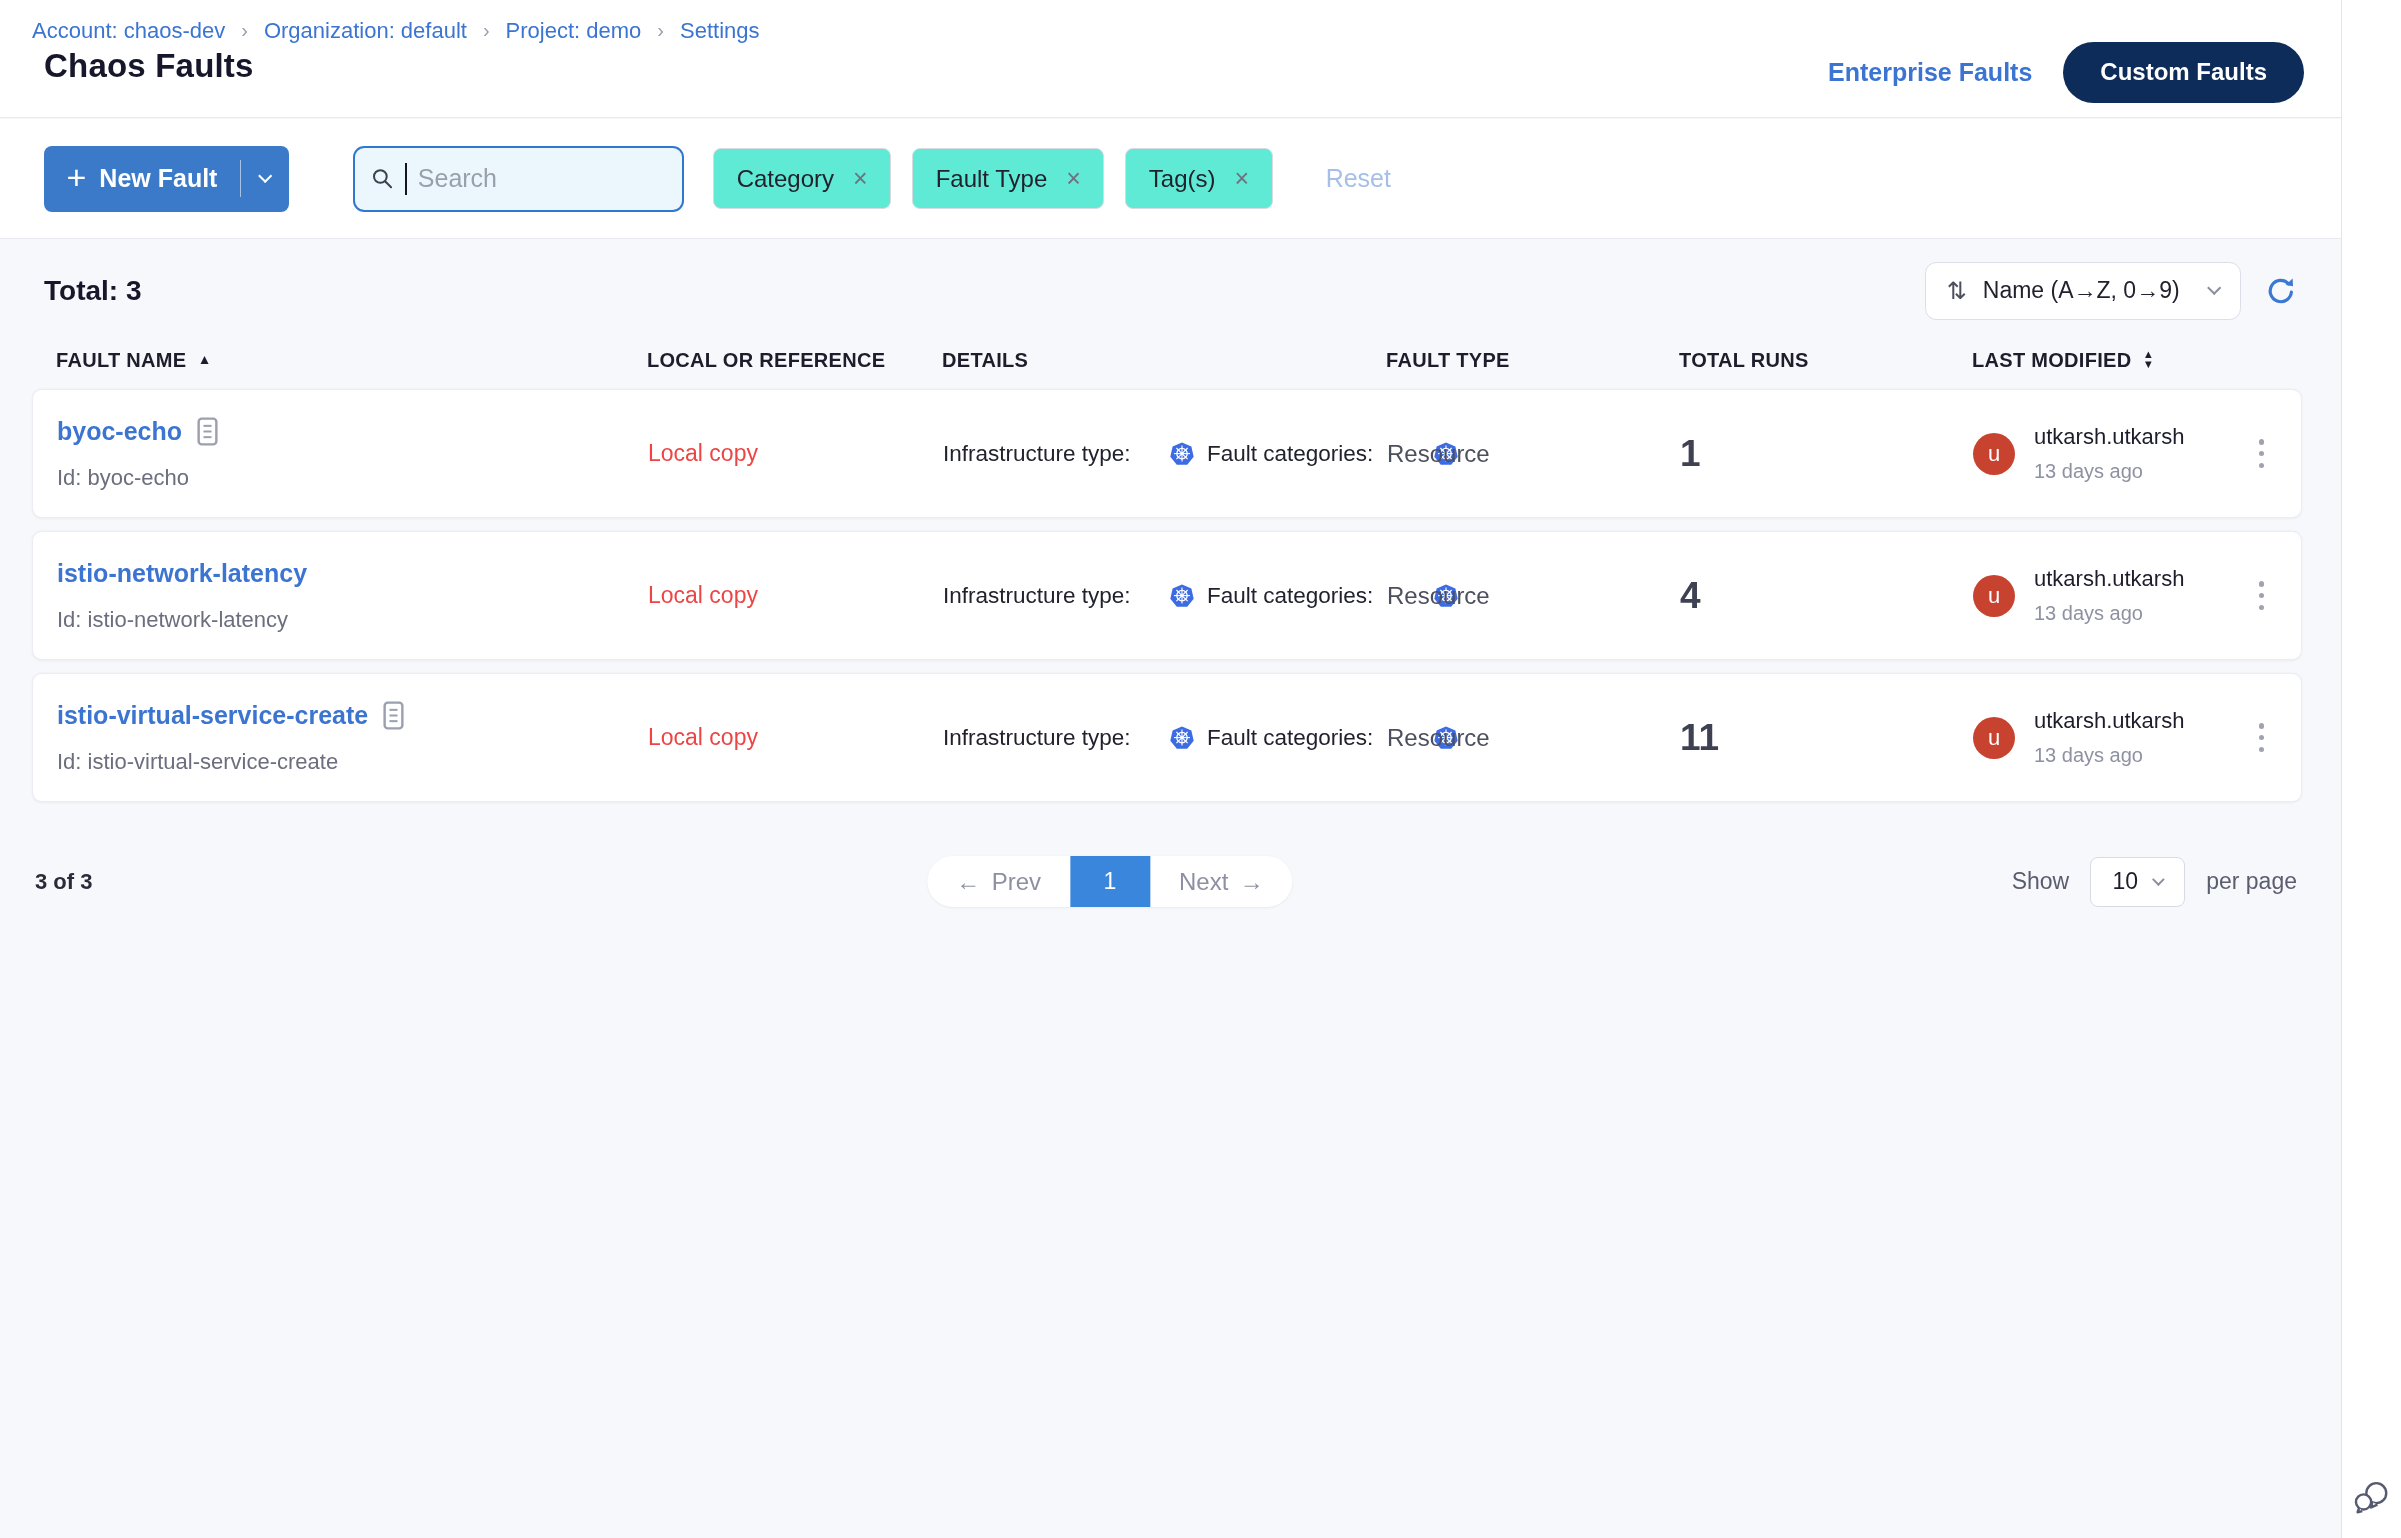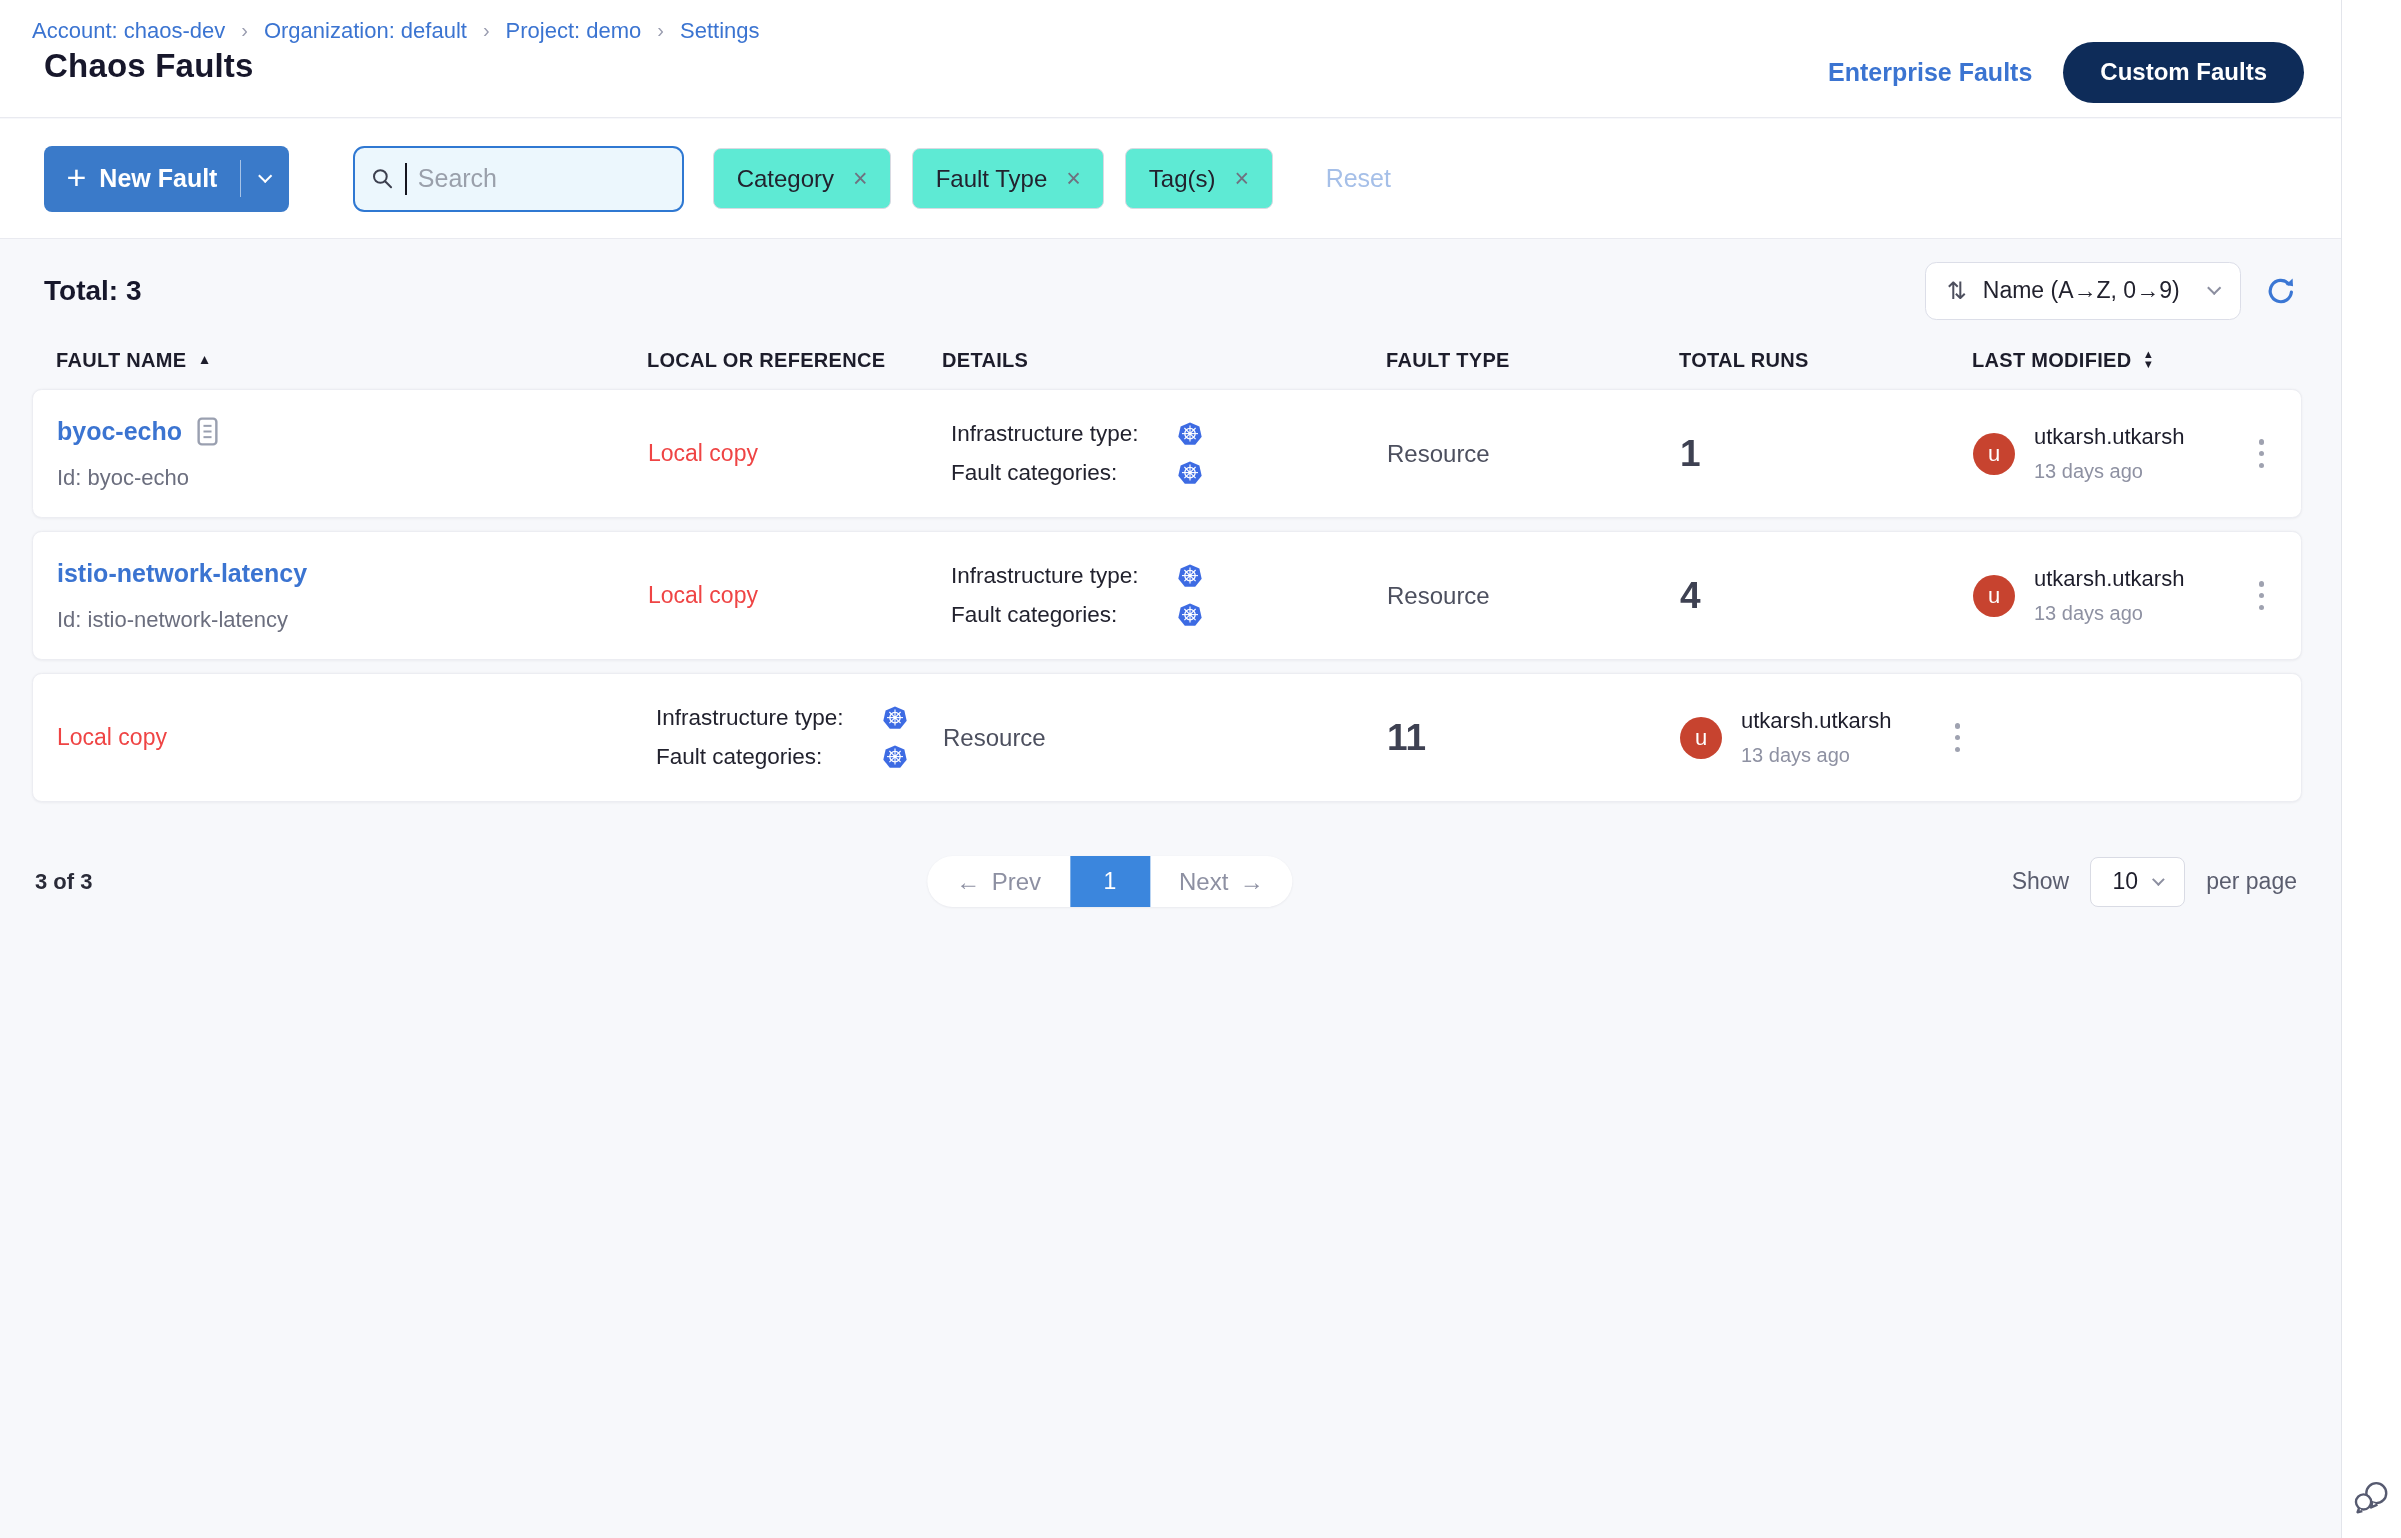--- a/index.html
+++ b/index.html
@@ -86,21 +86,21 @@
   .tri-both { display:inline-flex; flex-direction:column; font-size:11.3px; line-height:9.6px;
     color:#1d1d2b; }
 
   .card { background:#fff; border:0.8px solid #ecedf2; border-radius:9.6px; height:129px;
     margin:0 39px 13px 32px; padding:0 24px; box-shadow:0 0.8px 2.4px rgba(20,20,40,.05); }
   .name-cell { display:flex; flex-direction:column; gap:19px; }
   .name-line { display:flex; align-items:center; gap:14.5px; }
   .fault-link { color:#3b74d1; font-size:25px; font-weight:700; cursor:pointer; }
   .fault-id { font-size:22px; color:#6b6e7e; }
   .localcopy { font-size:23px; color:#ef4444; }
-  .details-cell { display:flex; flex-direction:column; gap:13px;margin-left:8px; }
+  .details-cell { display:flex; gap:13px; }
   .detail-row { display:flex; align-items:center; }
   .detail-label { width:227px; font-size:22.5px; color:#22222e; }
   .faulttype { font-size:24px; color:#4c4f5e; }
   .runs { font-size:37px; font-weight:700; color:#3e4152; }
   .modified-cell { display:flex; align-items:center; justify-content:space-between;
     padding-right:3.2px; }
   .who { display:flex; align-items:center; gap:19px; }
   .avatar { width:42px; height:42px; border-radius:50%; background:#c7432f; color:#fff;
     display:flex; align-items:center; justify-content:center; font-size:22px; flex:none; }
   .who-texts { display:flex; flex-direction:column; gap:9.6px; }
@@ -359,20 +359,32 @@
       </div>
       <button class="kebab">
           <i></i>
           <i></i>
           <i></i>
         </button>
     </div>
   </div>
 
   <div class="card grid6">
+    <div class="name-cell">
+      <div class="name-line">
+        <span class="fault-link">istio-virtual-service-create</span>
+        <svg width="21" height="29" viewBox="0 0 26 36" fill="none">
+          <rect x="2" y="2" width="22" height="32" rx="4" stroke="#9aa0b0" stroke-width="3" fill="#fff"></rect>
+          <line x1="8" y1="11" x2="18" y2="11" stroke="#9aa0b0" stroke-width="2.5"></line>
+          <line x1="8" y1="18" x2="18" y2="18" stroke="#9aa0b0" stroke-width="2.5"></line>
+          <line x1="8" y1="25" x2="18" y2="25" stroke="#9aa0b0" stroke-width="2.5"></line>
+        </svg>
+      </div>
+      <span class="fault-id">Id: istio-virtual-service-create</span>
+    </div>
     <div class="localcopy">Local copy</div>
     <div class="details-cell">
       <div class="detail-row">
         <span class="detail-label">Infrastructure type:</span>
         <svg class="k8s" width="24" height="24" viewBox="0 0 30 30">
           <polygon points="15,0.5 26.7,5.6 29.6,18.3 21.5,28.5 8.5,28.5 0.4,18.3 3.3,5.6" fill="#3d6be3"></polygon>
           <circle cx="15" cy="14.5" r="6.5" stroke="#fff" stroke-width="1.6" fill="none"></circle>
           <g stroke="#fff" stroke-width="1.4">
             <line x1="15" y1="14.5" x2="15" y2="4.5"></line>
               <line x1="15" y1="14.5" x2="15" y2="24.5"></line>

